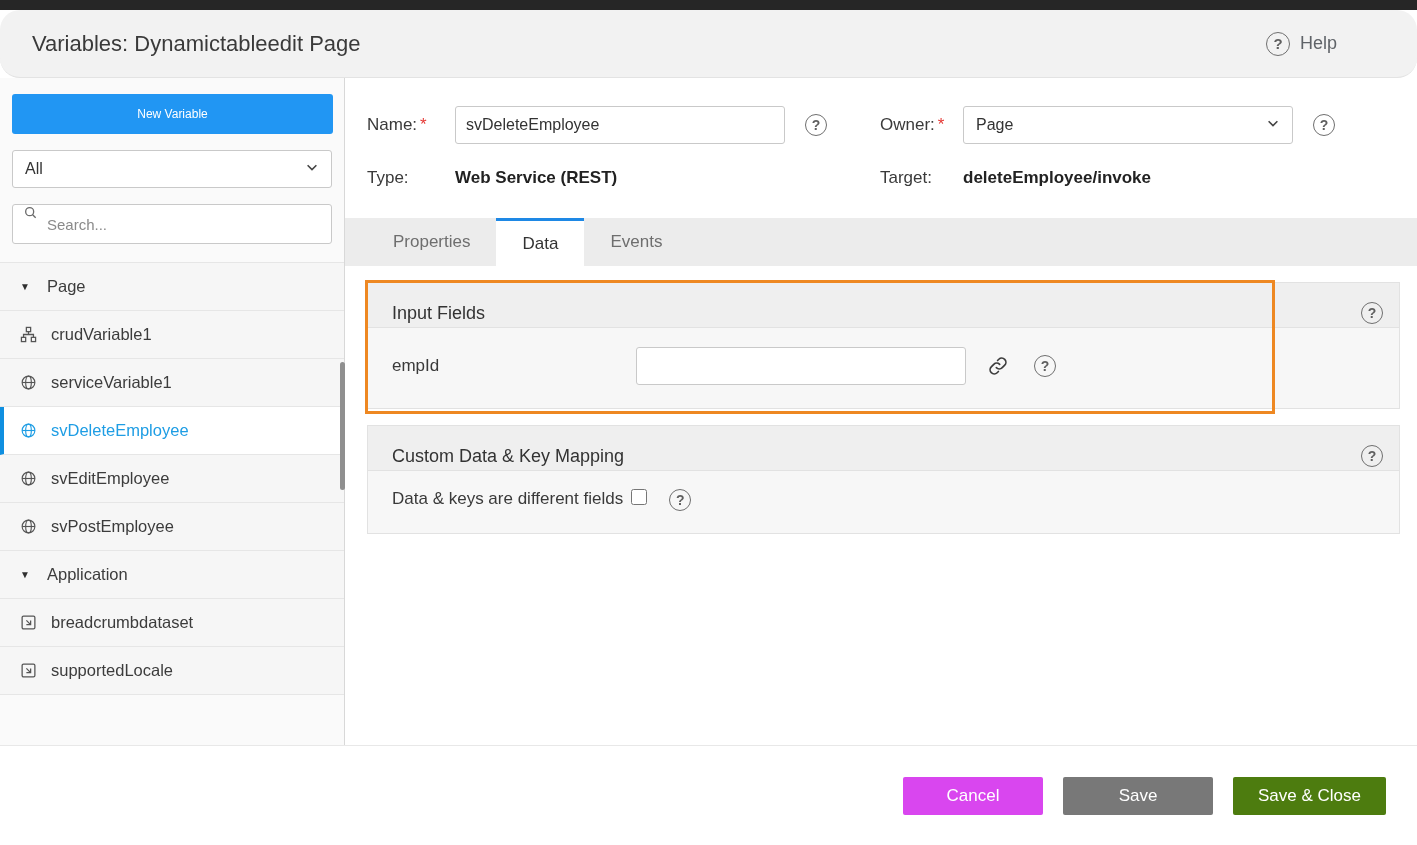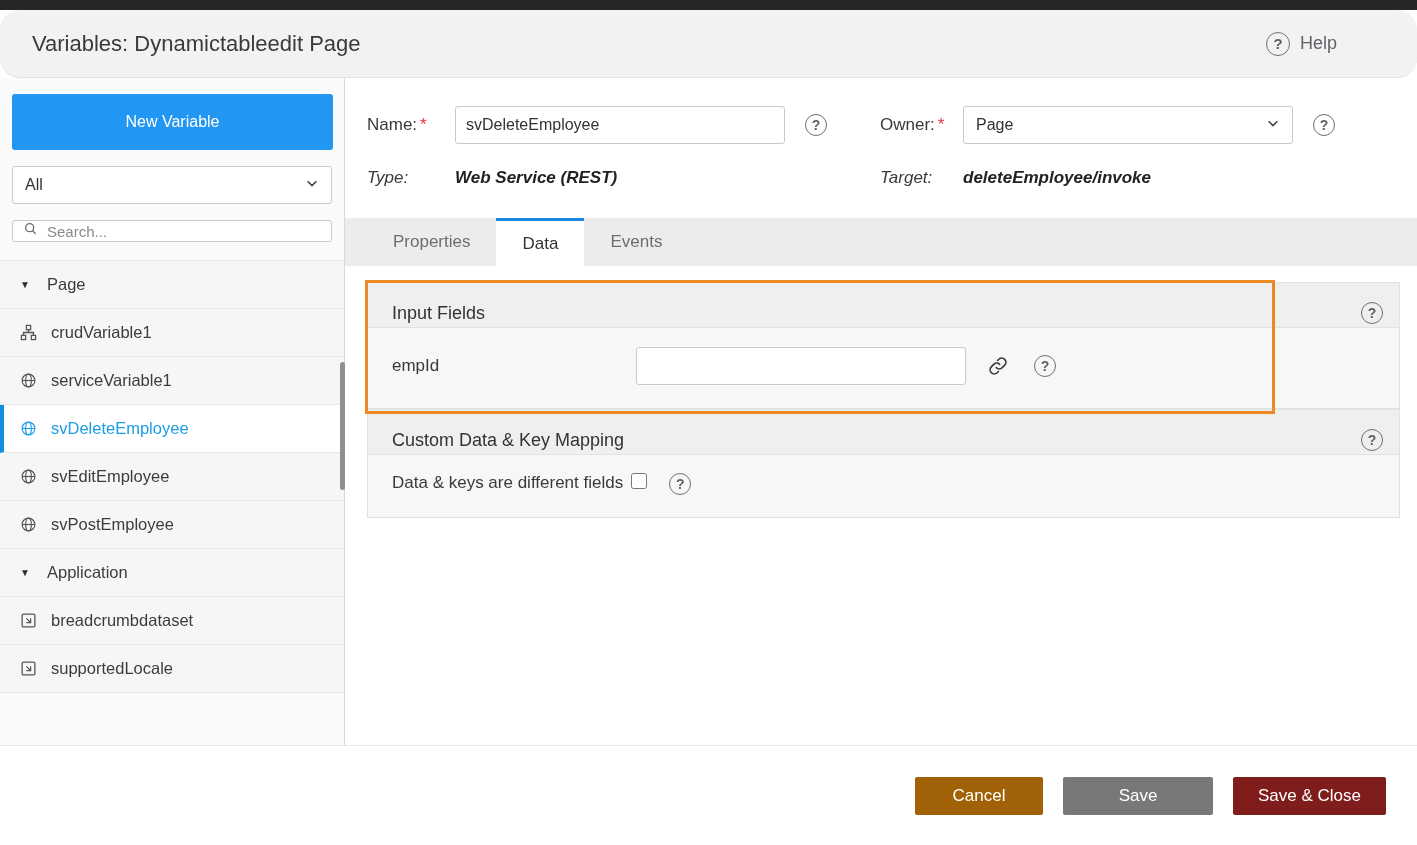--- a/index.html
+++ b/index.html
@@ -26,31 +26,31 @@
   .qcircle.big { width:24px; height:24px; font-size:15px; flex:0 0 24px; }
 
   
   .content-row { display:flex; height:667px; }
 
   .sidebar {
     width:345px; background:#fafafa; border-right:1px solid #d8d8d8;
     position:relative; padding-top:16px; flex:0 0 345px;
   }
   .new-var-btn {
-    height:56px; margin:0 12px 16px; background:#2196f3; color:#fff;
-    font-size:16px; border:none; border-radius:3px; width:321px;
+    height:40px; margin:0 12px 16px; background:#2196f3; color:#fff;
+    font-size:12px; border:none; border-radius:3px; width:321px;
     display:flex; align-items:center; justify-content:center; cursor:pointer;
   }
   .filter-select {
     height:38px; margin:0 12px 16px; background:#fff; border:1px solid #c9c9c9; border-radius:3px;
     display:flex; align-items:center; justify-content:space-between; padding:0 12px;
     font-size:16px; color:#333; cursor:pointer;
   }
   .search-box {
-    height:22px; margin:0 12px 18px; background:#fff; border:1px solid #c9c9c9; border-radius:3px;
+    height:40px; margin:0 12px 18px; background:#fff; border:1px solid #c9c9c9; border-radius:3px;
     display:flex; gap:8px; padding:0 10px;
   }
   .search-box input { border:none; outline:none; background:transparent; font-size:15px; color:#333; width:100%;
     font-family:"Liberation Sans","DejaVu Sans",sans-serif; }
   .search-box input::placeholder { color:#8a8a8a; }
 
   .side-list { border-top:1px solid #e6e6e6; }
   .side-item {
     height:48px; display:flex; align-items:center; gap:13px; padding:0 12px 0 20px;
     background:#f6f6f6; border-bottom:1px solid #e6e6e6;
@@ -66,21 +66,21 @@
     background:#8f8f8f; border-radius:3px;
   }
 
   
   .main { flex:1; background:#fff; display:flex; flex-direction:column; }
   .form-area { padding:28px 0 0 22px; }
   .form-grid {
     display:grid; grid-template-columns:88px 330px 95px 83px 330px 95px;
     align-items:center;
   }
-  .form-grid.second { margin-top:24px;font-style:italic; }
+  .form-grid.second { margin-top:24px; }
   .flabel { font-size:17px; color:#3a3a3a; }
   .req { color:#e53935; margin-left:3px; }
   .tinput {
     height:38px; width:330px; border:1px solid #c9c9c9; border-radius:3px;
     padding:0 10px; font-size:16px; color:#333; outline:none;
     font-family:"Liberation Sans","DejaVu Sans",sans-serif;
   }
   .fselect {
     height:38px; width:330px; border:1px solid #c9c9c9; border-radius:3px; background:#fff;
     display:flex; align-items:center; justify-content:space-between; padding:0 12px;
@@ -90,21 +90,21 @@
   .fvalue { font-size:17px; font-weight:700; color:#222; }
 
   
   .tabbar { height:48px; background:#ececec; display:flex; padding-left:22px; margin-top:30px; }
   .tab { padding:0 26px; line-height:48px; font-size:17px; color:#6e6e6e; cursor:pointer; }
   .tab.active { background:#fff; color:#333; border-top:3px solid #1e88e5; line-height:45px;text-align:right; }
 
   
   .tab-content { flex:1; background:#fff; position:relative; padding:16px 17px 0 22px; }
   .section { border:1px solid #e2e2e2; }
-  .section + .section { }
+  .section + .section { margin-top:16px; }
   .section-h {
     height:44px; background:#efefef; display:flex; align-items:center; justify-content:space-between;
     padding:16px 16px 0 24px; font-size:18px; color:#333;
   }
   .section-b { background:#f7f7f7; border-top:1px solid #e2e2e2; }
 
   .if-row { display:flex; align-items:center; padding:19px 0 23px 24px; }
   .if-label { width:244px; font-size:17px; color:#3a3a3a; }
   .link-icon { margin-left:22px; display:flex; align-items:center; cursor:pointer; }
   .if-row .qcircle { margin-left:26px; }
@@ -121,23 +121,23 @@
   
   .footer {
     height:100px; background:#fff; border-top:1px solid #e8e8e8;
     display:flex; align-items:center; justify-content:flex-end; gap:20px; padding-right:31px;
   }
   .btn {
     height:38px; border:none; border-radius:2px; color:#fff; font-size:17px;
     display:flex; align-items:center; justify-content:center; cursor:pointer;
     font-family:"Liberation Sans","DejaVu Sans",sans-serif;
   }
-  .btn-cancel { width:128px; background:#a16207; }
+  .btn-cancel { width:140px; background:#d946ef; }
   .btn-save { width:150px; background:#787878; }
-  .btn-primary { width:153px; background:#7f1d1d; }
+  .btn-primary { width:153px; background:#4d7c0f; }
 </style>
 </head>
 <body>
 
 <div class="top-strip"></div>
 
 <div class="dlg-header">
   <div class="dlg-title">Variables: Dynamictableedit Page</div>
   <div class="help-wrap">
     <span class="qcircle big">?</span>

